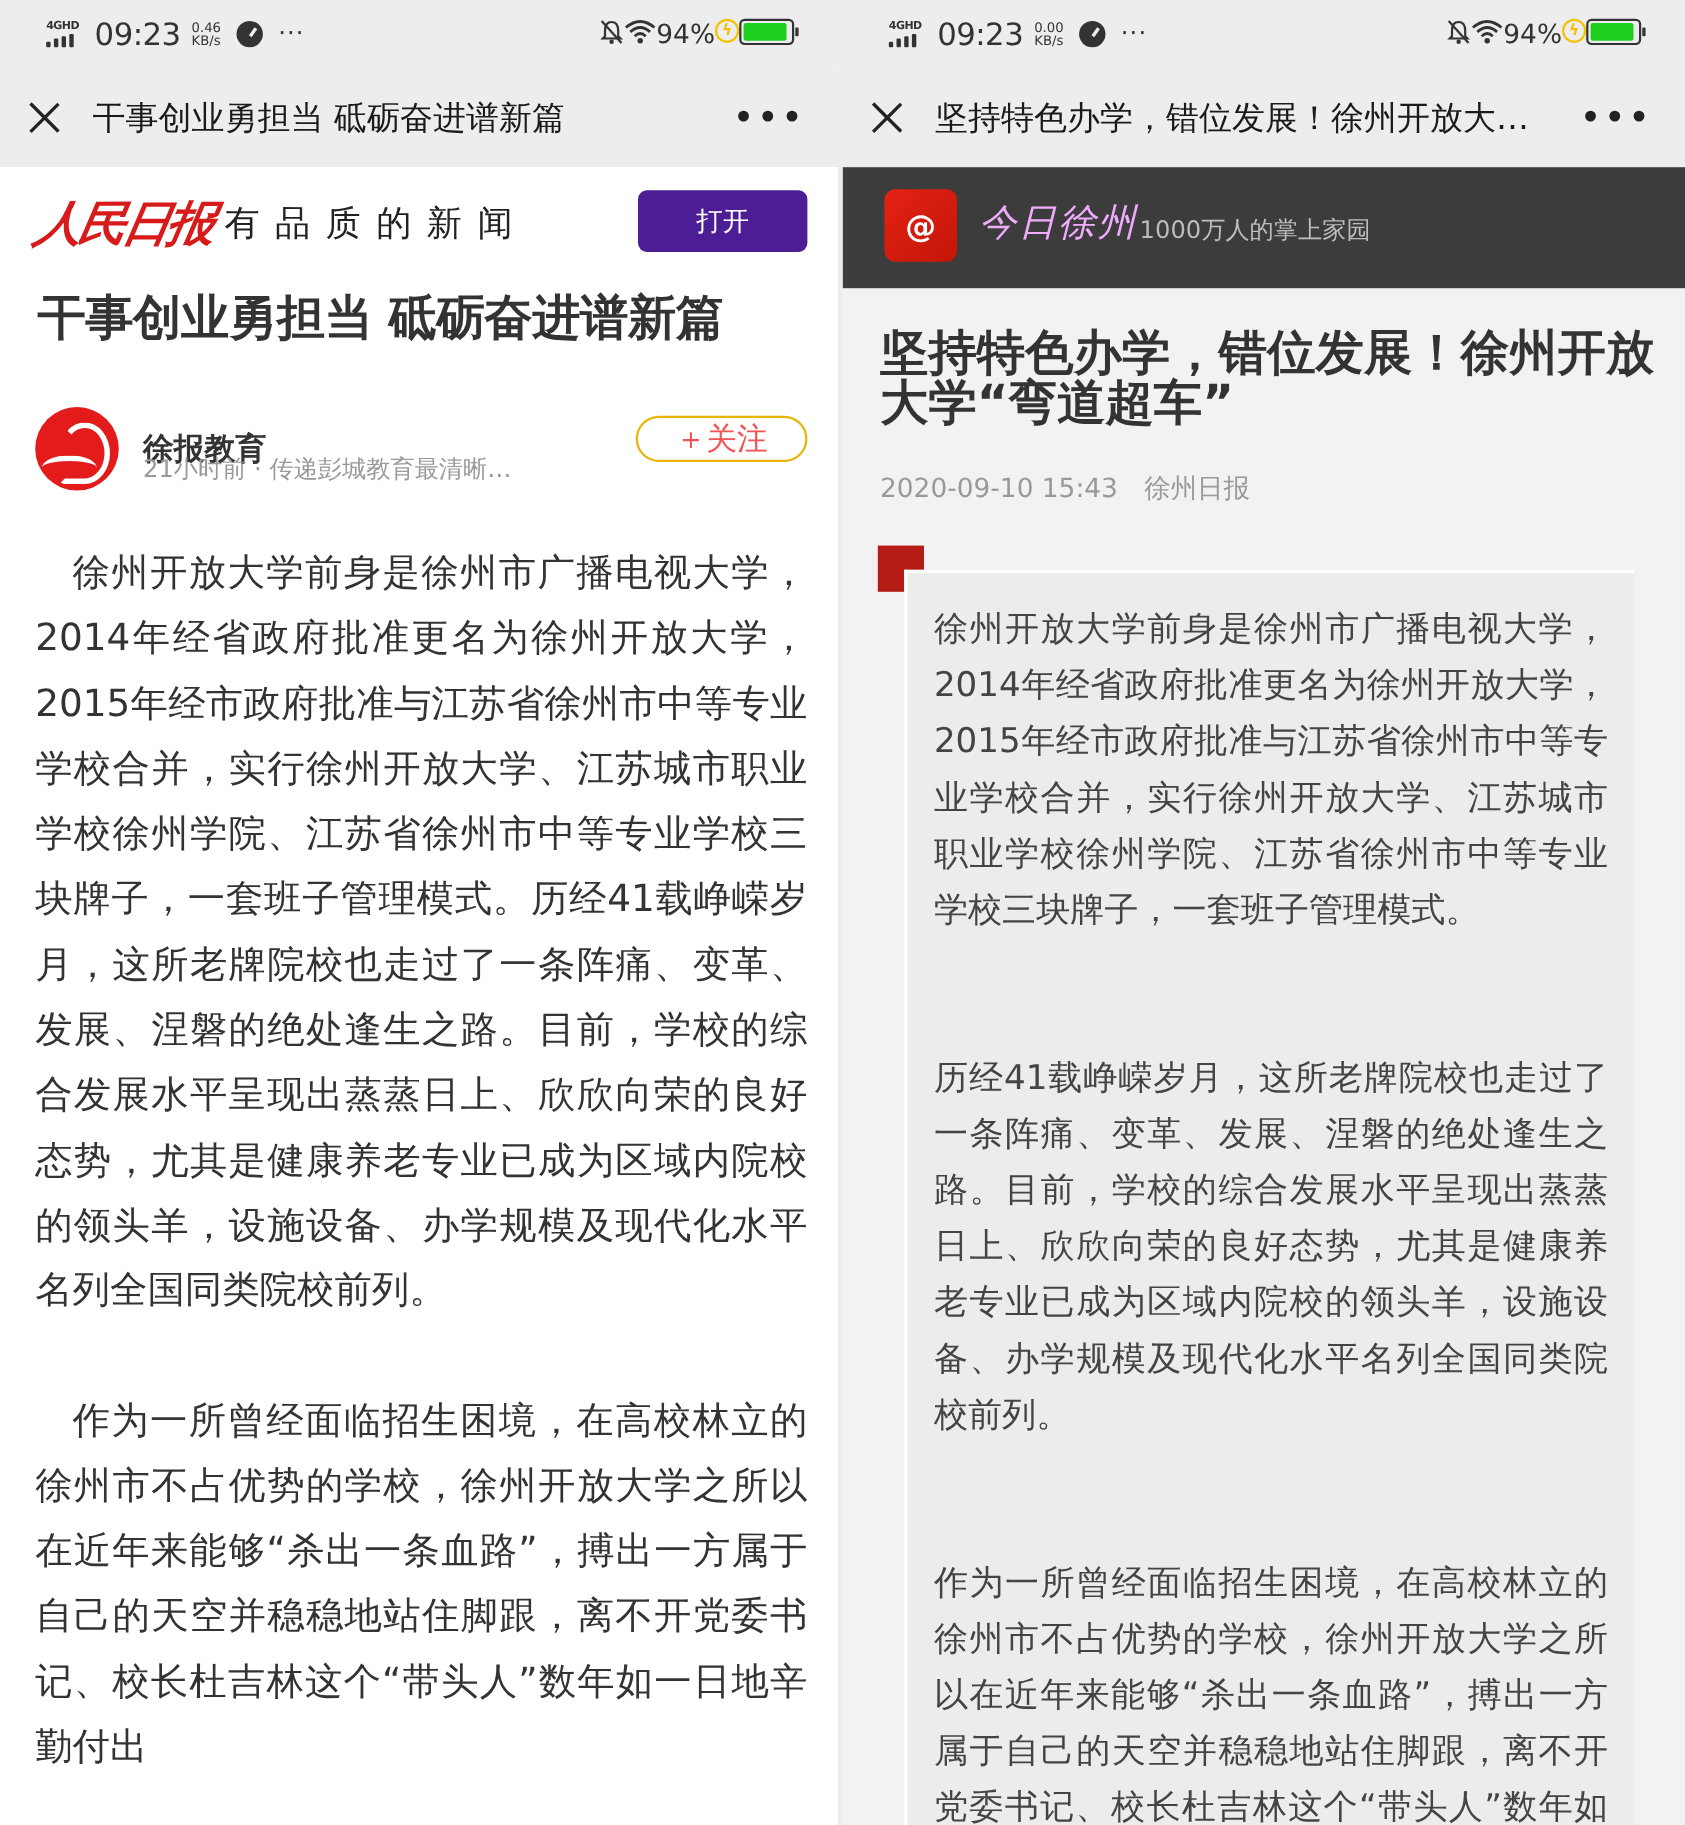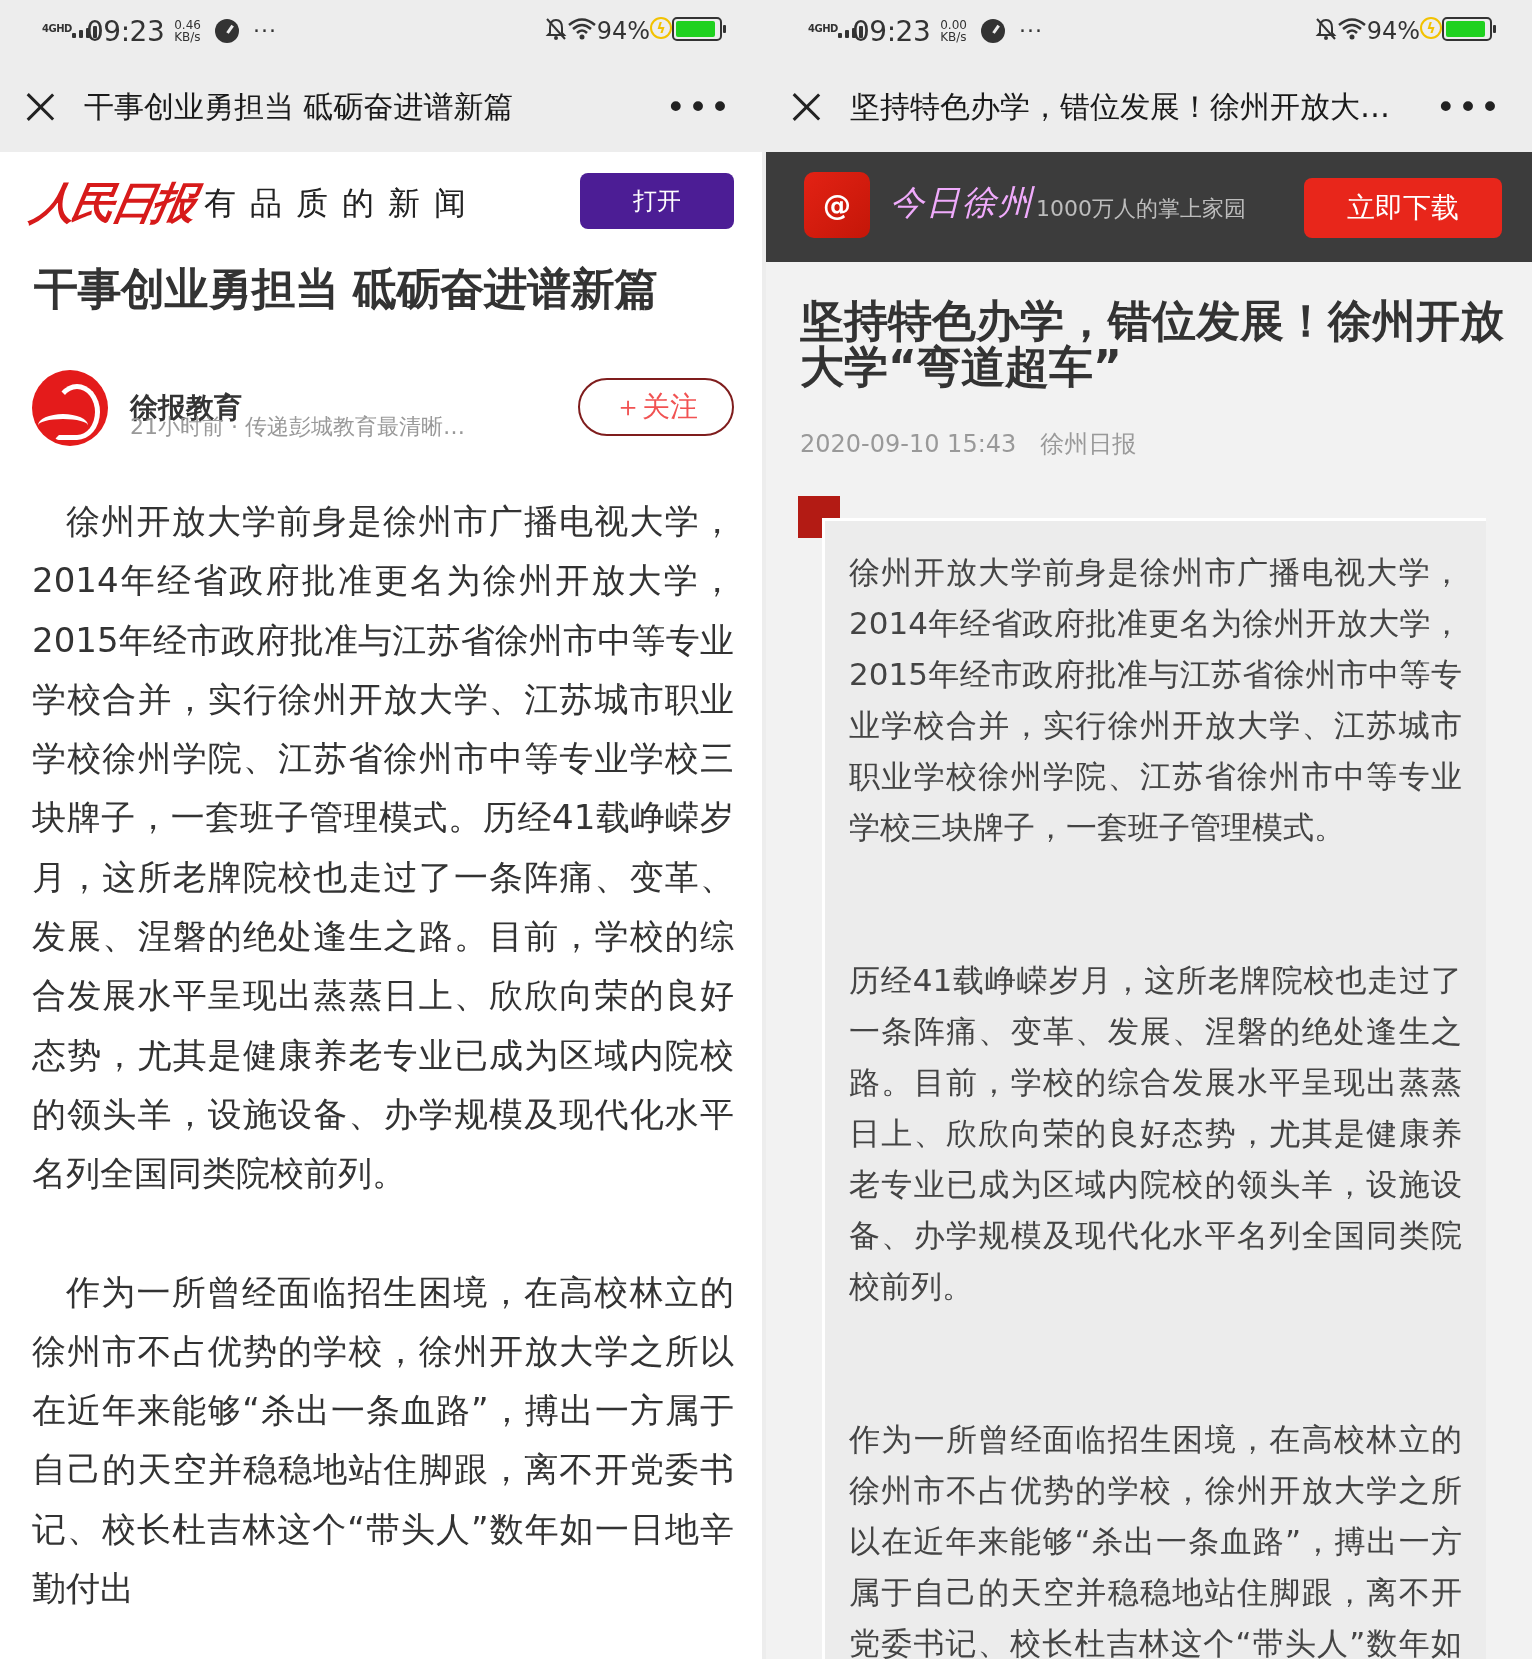--- a/index.html
+++ b/index.html
@@ -7,21 +7,21 @@
   body { font-family: "DejaVu Sans", "Liberation Sans", sans-serif; color: #222; position: relative; }
 
   .pane { position: absolute; top: 0; height: 1659px; overflow: hidden; }
   .pane.left { left: 0; width: 762px; background: #fff; }
   .pane.right { left: 766px; width: 766px; background: #f2f2f2; }
   .divider { position: absolute; left: 762px; top: 0; width: 4px; height: 1659px; background: #ededed; }
 
   
   .statusbar { position: absolute; left: 0; top: 0; width: 100%; height: 62px; background: #ededed; display: flex; align-items: center; padding: 0 40px 0 42px; color: #333; }
   .sb-left { display: flex; align-items: center; gap: 8px; }
-  .sig { display: flex; flex-direction: row; align-items: flex-start; width: 36px; }
+  .sig { display: flex; flex-direction: column; align-items: flex-start; width: 36px; }
   .sig .net { font-size: 10px; font-weight: bold; line-height: 10px; letter-spacing: -0.5px; }
   .sig .bars { display: flex; align-items: flex-end; gap: 3px; height: 12px; margin-top: 2px; }
   .sig .bars i { display: block; width: 4px; background: #333; border-radius: 1px; }
   .time { font-size: 28px; letter-spacing: -0.5px; }
   .speed { display: flex; flex-direction: column; font-size: 12px; line-height: 12px; margin-left: 2px; }
   .gauge { width: 24px; height: 24px; border-radius: 50%; background: #333; position: relative; margin-left: 6px; }
   .gauge::after { content: ""; position: absolute; left: 11px; top: 5px; width: 3px; height: 9px; background: #ededed; transform: rotate(35deg); transform-origin: bottom center; }
   .dots3 { font-size: 22px; letter-spacing: 1px; margin-left: 6px; line-height: 10px; }
   .sb-right { margin-left: auto; display: flex; align-items: flex-start; }
   .bell { width: 22px; height: 24px; position: relative; }
@@ -47,21 +47,21 @@
   .rmrb-logo { position: absolute; left: 32px; top: 22px; font-family: "DejaVu Serif", serif; font-style: italic; font-weight: bold; color: #d71a1a; font-size: 44px; letter-spacing: -4px; transform: skewX(-10deg); }
   .rmrb-slogan { position: absolute; left: 204px; top: 30px; font-size: 32px; letter-spacing: 14px; color: #222; text-align: right; }
   .open-btn { position: absolute; left: 580px; top: 21px; width: 154px; height: 56px; background: #4c1d95; border-radius: 8px; color: #fff; font-size: 24px; display: flex; align-items: center; justify-content: center; cursor: pointer; }
   .l-headline { position: absolute; left: 34px; top: 108px; font-size: 44px; font-weight: bold; color: #333; white-space: nowrap; letter-spacing: -0.5px; }
   .author-row { position: absolute; left: 32px; top: 214px; width: 702px; height: 82px; }
   .avatar { position: absolute; left: 0; top: 4px; width: 76px; height: 76px; border-radius: 50%; background: #e41b1b; overflow: hidden; }
   .avatar::before { content: ""; position: absolute; left: 22px; top: 14px; width: 36px; height: 46px; border: 5px solid #fff; border-radius: 50% 50% 50% 10%; border-left-color: transparent; }
   .avatar::after { content: ""; position: absolute; left: 6px; top: 44px; width: 50px; height: 18px; border-top: 5px solid #fff; border-radius: 50%; }
   .author-name { position: absolute; left: 98px; top: 0; font-size: 28px; font-weight: bold; color: #333; margin-top: 23px; }
   .author-meta { position: absolute; left: 98px; top: 46px; font-size: 22px; color: #999; white-space: nowrap; }
-  .follow-btn { position: absolute; right: 0; top: 12px; width: 156px; height: 58px; border: 2px solid #7f1d1d; border-radius: 30px; color: #f15252; font-size: 28px; display: flex; align-items: center; justify-content: center; cursor: pointer; }
+  .follow-btn { position: absolute; right: 0; top: 12px; width: 156px; height: 42px; border: 2px solid #eab308; border-radius: 30px; color: #f15252; font-size: 28px; display: flex; align-items: center; justify-content: center; cursor: pointer; }
   .l-body { position: absolute; left: 32px; top: 340px; width: 702px; font-size: 34px; line-height: 59.3px; color: #333; text-align: justify; }
   .l-body p { text-indent: 1em; margin-bottom: 59px; }
 
   
   .app-banner { position: absolute; left: 0; top: 152px; width: 766px; height: 110px; background: #3c3c3c; }
   .app-icon { position: absolute; left: 38px; top: 20px; width: 66px; height: 66px; border-radius: 10px; background: linear-gradient(135deg, #e32214, #c41608); display: flex; align-items: center; justify-content: center; color: #fff; font-size: 28px; font-weight: bold; }
   .app-name { position: absolute; left: 124px; top: 28px; font-family: "DejaVu Serif", serif; font-style: italic; color: #f0abfc; font-size: 34px; letter-spacing: 2px; }
   .app-slogan { position: absolute; left: 270px; top: 42px; color: #bdbdbd; font-size: 22px; }
   .download-btn { position: absolute; left: 538px; top: 26px; width: 198px; height: 60px; background: #e8261b; border-radius: 8px; color: #fff; font-size: 28px; display: flex; align-items: center; justify-content: center; cursor: pointer; }
   .r-headline { position: absolute; left: 34px; top: 298px; width: 710px; font-size: 44px; font-weight: bold; color: #333; line-height: 46px; }
@@ -186,21 +186,20 @@
   <div class="titlebar">
     <span class="close-x"></span>
     <span class="ttl">坚持特色办学，错位发展！徐州开放大…</span>
     <span class="more">•••</span>
   </div>
 
   <div class="app-banner">
     <div class="app-icon">@</div>
     <span class="app-name">今日徐州</span>
     <span class="app-slogan">1000万人的掌上家园</span>
-    <div class="download-btn">立即下载</div>
   </div>
 
   <div class="r-headline">坚持特色办学，错位发展！徐州开放大学“弯道超车”</div>
   <div class="r-meta">
     <span>2020-09-10 15:43</span><span>徐州日报</span>
   </div>
 
   <div class="red-corner"></div>
   <div class="r-box">
     <div class="r-body">

